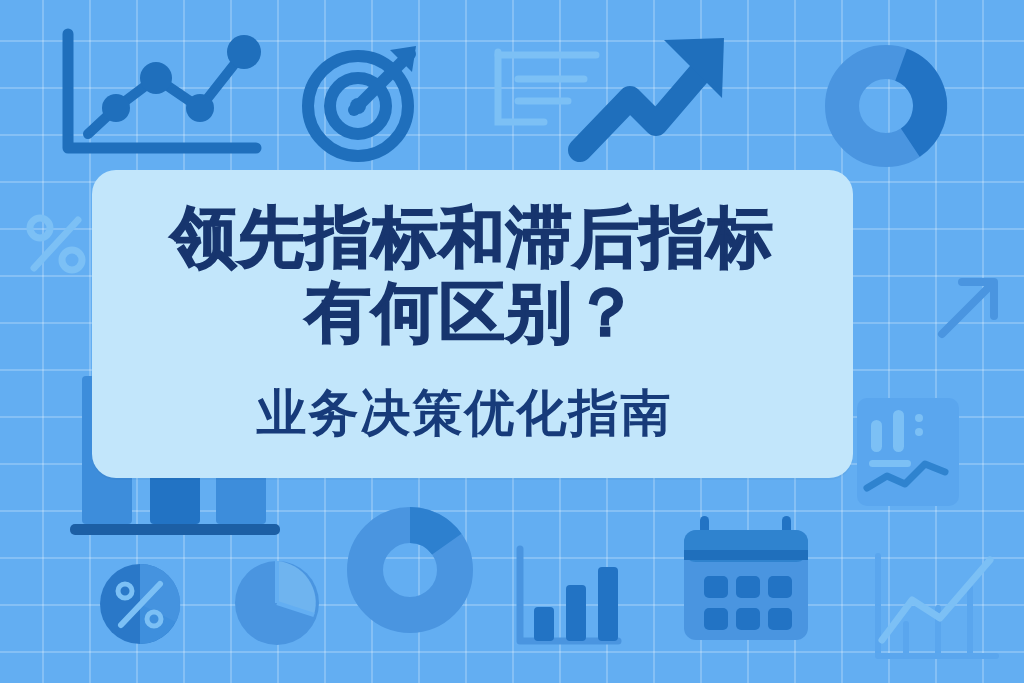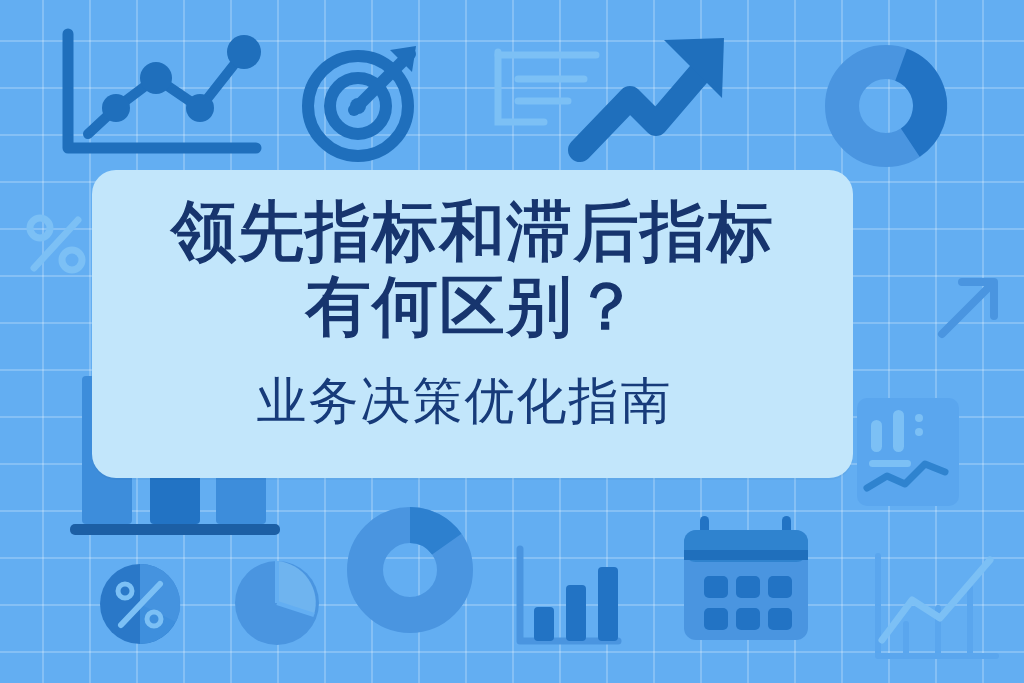--- a/index.html
+++ b/index.html
@@ -29,32 +29,32 @@
   #card{
     position:absolute;left:92px;top:170px;width:761px;height:308px;
     background:#c2e6fb;border-radius:24px;
     box-shadow:0 2px 0 rgba(0,0,0,0.03);
     display:flex;flex-direction:column;align-items:center;justify-content:flex-start;
     padding-top:16px;box-sizing:border-box;
   }
   #title{
     color:#17356e;
     font-size:66px;line-height:1.14;
-    font-weight:normal;
+    font-weight:bold;
     letter-spacing:1px;
     text-align:center;
-    margin:8px;
+    margin:14px;
     -webkit-text-stroke:1.5px #17356e;
     white-space:pre-line;
   }
   #subtitle{
     margin:16px 16px 0 0;
     color:#173b7a;
     font-size:50px;
-    font-weight:400;
+    font-weight:700;
     letter-spacing:2px;
     text-align:center;
   }
 </style>
 </head>
 <body>
 
 <div id="poster">
 
   <div id="grid"></div>

